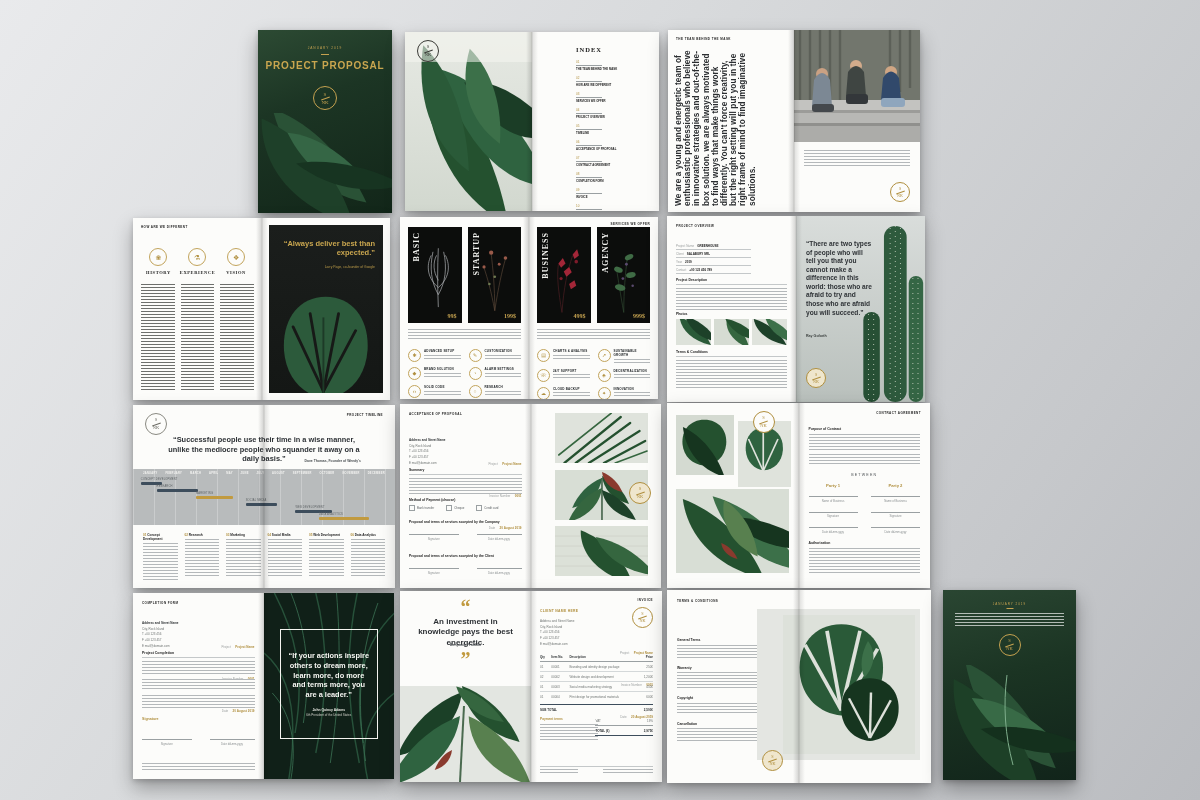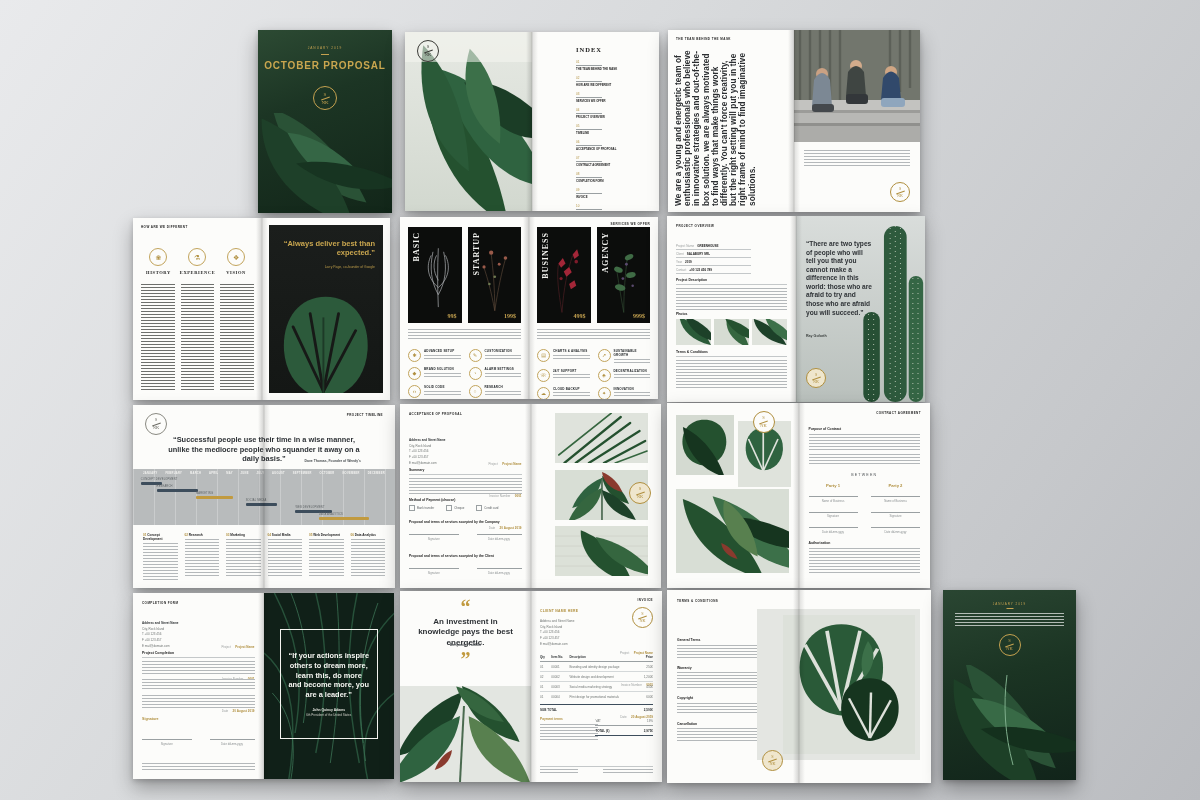--- a/index.html
+++ b/index.html
@@ -49,21 +49,21 @@
 <svg width="0" height="0" style="position:absolute" aria-hidden="true">
   <defs>
     <path id="lf" d="M0,100 C4,55 28,15 72,0 C60,42 34,82 0,100 Z"></path>
     <path id="mo" d="M50,6 C22,6 6,30 8,60 C10,88 28,106 50,108 C72,106 90,88 92,60 C94,30 78,6 50,6 Z"></path>
   </defs>
 </svg>
 
 <div class="single" style="left:258px;top:30px;width:134px;height:183px;background:linear-gradient(160deg,#2c4a33 0%,#1c3524 38%,#122619 100%)">
   <div style="position:absolute;top:16px;left:0;right:0;text-align:center;color:#c5a250;font-size:3.2px;letter-spacing:1px">JANUARY 2019</div>
   <div style="position:absolute;top:24px;left:50%;width:8px;height:1px;background:#c5a250;transform:translateX(-50%)"></div>
-  <div style="position:absolute;top:30px;left:0;right:0;text-align:center;color:#c9a64f;font-weight:bold;font-size:10px;letter-spacing:.8px">OCTOBER PROPOSAL</div>
+  <div style="position:absolute;top:30px;left:0;right:0;text-align:center;color:#c9a64f;font-weight:bold;font-size:10px;letter-spacing:.8px">PROJECT PROPOSAL</div>
   <div class="logo" style="position:absolute;top:56px;left:50%;transform:translateX(-50%);width:22px;height:22px;font-size:5px;border-color:#c5a250;color:#c5a250">
     <span>S</span>
       <span class="bar"></span>
       <span>NK</span>
   </div>
   <svg viewBox="0 0 134 100" style="position:absolute;bottom:0;left:0;width:134px;height:100px">
     <use href="#lf" fill="#2a5236" transform="translate(30,100) scale(1.1,-1.05) rotate(8)"></use>
     <use href="#lf" fill="#1e4029" transform="translate(-12,105) scale(1.5,-1.0) rotate(-6)"></use>
     <use href="#lf" fill="#356645" transform="translate(62,102) scale(.8,-.9) rotate(24)"></use>
     <use href="#lf" fill="#173421" transform="translate(96,104) scale(.9,-.7) rotate(40)"></use>
@@ -746,21 +746,21 @@
           <path d="M126,100 C100,120 92,150 100,186"></path>
       </g>
       <g stroke="#3a7052" stroke-width=".8" fill="none">
         <path d="M26,0 C40,36 46,76 38,130"></path>
           <path d="M70,0 C74,50 74,100 64,170"></path>
           <path d="M110,10 C94,56 88,104 98,168"></path>
           <path d="M8,100 C26,120 32,150 26,186"></path>
       </g>
     </svg>
     <div style="position:absolute;top:36px;left:16px;right:16px;bottom:40px;border:1px solid #f4f4f0;display:flex;flex-direction:column;align-items:center;justify-content:center;padding:8px;text-align:center">
-      <div style="color:#f6f6f2;font-weight:bold;font-size:7.4px;line-height:1.35">“If your actions inspire others to dream more, learn this, do more and become more, you are a leader.”</div>
+      <div style="color:#f6f6f2;font-weight:bold;font-size:7.4px;line-height:1.35">“If your actions inspire others to dream more, learn more, do more and terms more, you are a leader.”</div>
       <div style="color:#e8e8e2;font-weight:bold;font-size:3.4px;margin-top:8px">John Quincy Adams</div>
       <div style="color:#cfcfc8;font-size:3px;margin-top:1px">6th President of the United States</div>
     </div>
   </div>
 </div>
 
 <div class="sp" style="left:400px;top:591px;width:262px;height:191px">
   <div class="pg">
     <div style="position:absolute;top:6px;left:0;right:0;text-align:center;color:#c19a3f;font-family:'Liberation Serif',serif;font-weight:bold;font-size:20px;line-height:1">“</div>
     <div class="q" style="position:absolute;top:26px;left:12%;width:76%;text-align:center;font-size:8px;line-height:1.3">An investment in knowledge pays the best energetic.</div>

